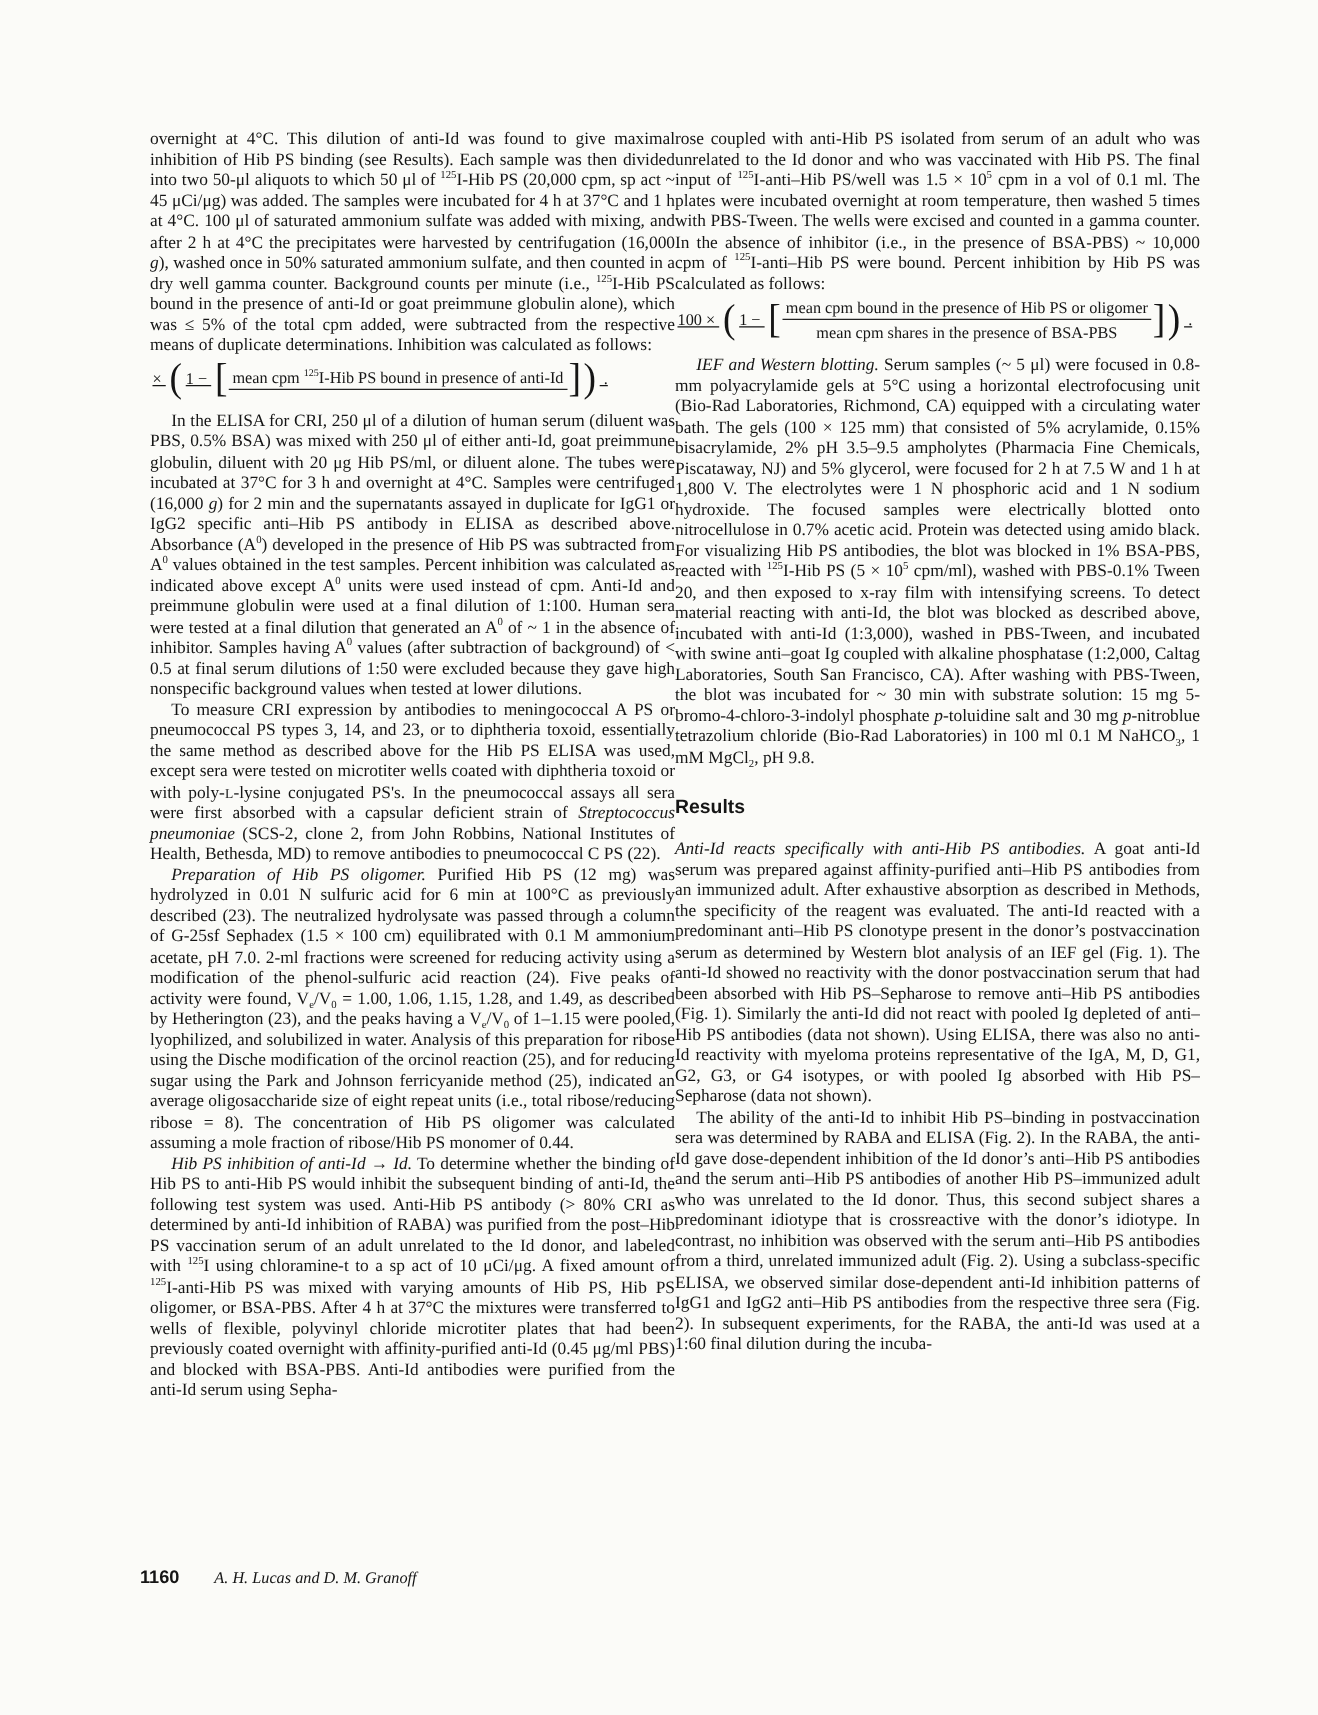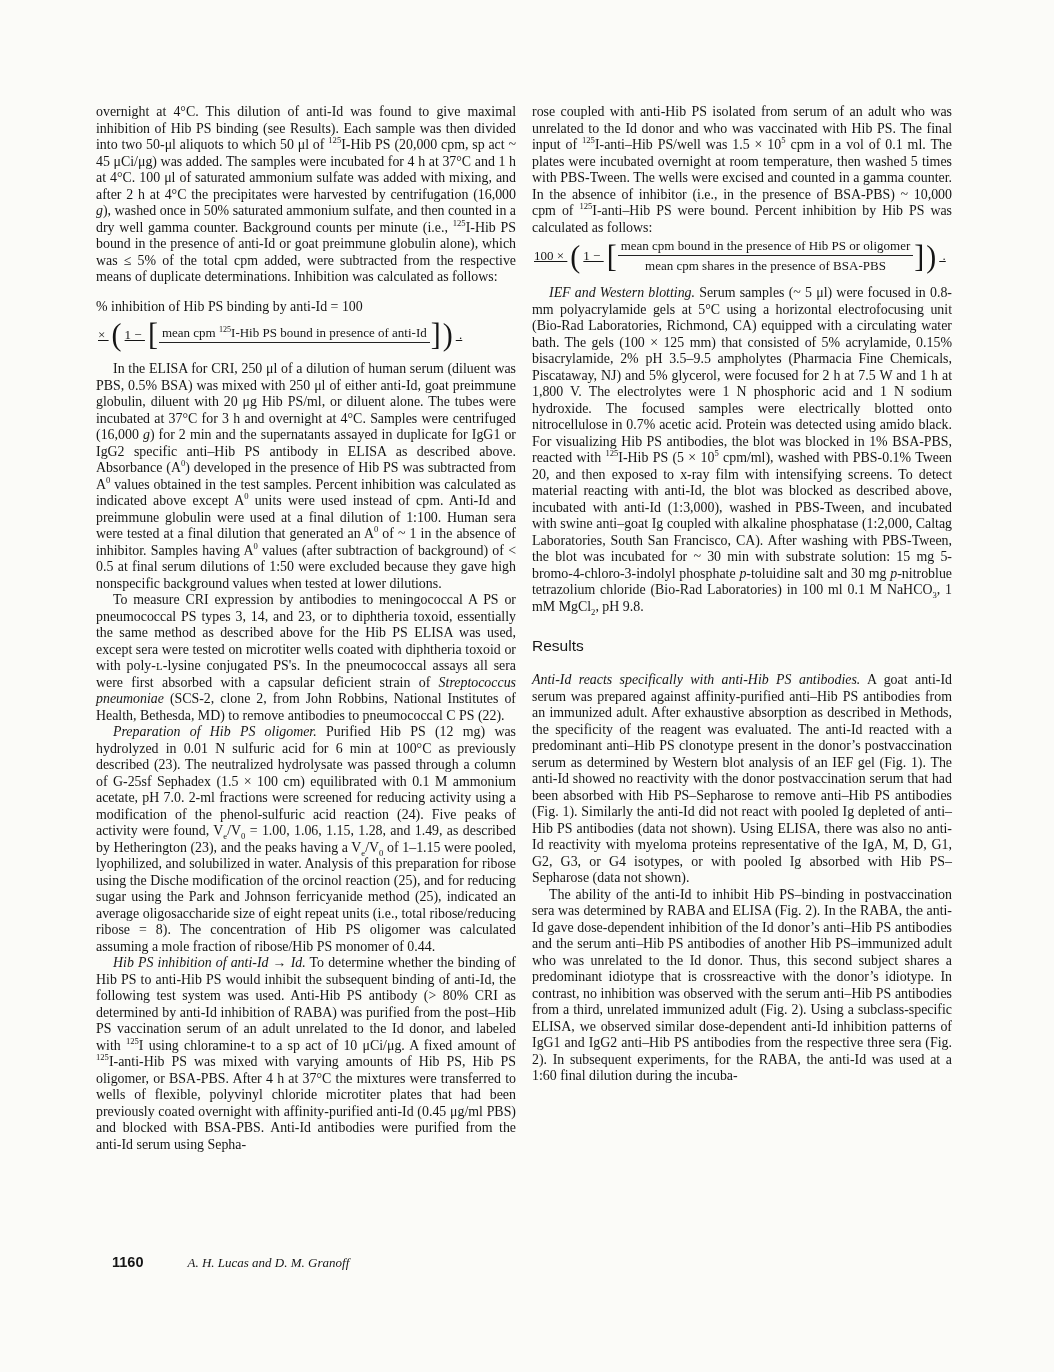--- a/index.html
+++ b/index.html
@@ -6,22 +6,22 @@
   body{
     width:1054px;height:1372px;
     background:#fbfbf8;
     font-family:"Liberation Serif", serif;
     color:#151515;
     position:relative;
     -webkit-font-smoothing:antialiased;
   }
   .page{position:absolute;inset:0;}
   .columns{
-    position:absolute;left:96px;top:104px;width:856px;
-    display:flex;gap:16px;
+    position:absolute;left:120px;top:104px;width:856px;
+    display:flex;
   }
   .col{
     width:420px;
     font-size:13.9px;line-height:16.5px;
     text-align:justify;
   }
   .col p.para{margin:0;}
   .col p.para.indent{text-indent:17px;}
   .i{font-style:italic;}
   .sc{font-size:0.78em;letter-spacing:0.2px;}
@@ -36,43 +36,42 @@
   .formula .ftext{margin:0 2px;white-space:pre;text-decoration:underline;}
   .formula .fp{
     font-size:30px;font-weight:400;line-height:30px;
     margin:0 1px;transform:scaleY(1.08);
   }
   .frac{display:inline-flex;flex-direction:column;font-family:Liberation Serif, serif;}
   .frac .num{border-bottom:1px solid #222;padding:0 3px 2px;}
   .frac .den{padding-top:2px;}
   .section-heading{
     font-family:"Liberation Sans", sans-serif;
-    font-weight:normal;font-size:15.5px;line-height:18px;
+    font-weight:bold;font-size:15.5px;line-height:18px;
     margin:22px 0 17px;text-align:left;
   }
   .footer{
     position:absolute;left:112px;top:1254px;
-    display:flex;align-items:baseline;gap:44px;
+    display:flex;align-items:baseline;gap:28px;
   }
   .footer .pagenum{
     font-family:"Liberation Sans", sans-serif;
     font-weight:bold;font-size:14.5px;
   }
   .footer .authors{
     font-style:italic;font-size:13px;
   }
 </style>
 </head>
 <body>
 
 <div class="page">
   <div class="columns">
     <div class="col" id="col-left">
         <p class="para"><span>overnight at 4°C. This dilution of anti-Id was found to give maximal inhibition of Hib PS binding (see Results). Each sample was then divided into two 50-μl aliquots to which 50 μl of </span><sup>125</sup><span>I-Hib PS (20,000 cpm, sp act ~ 45 μCi/μg) was added. The samples were incubated for 4 h at 37°C and 1 h at 4°C. 100 μl of saturated ammonium sulfate was added with mixing, and after 2 h at 4°C the precipitates were harvested by centrifugation (16,000 </span><span class="i">g</span><span>), washed once in 50% saturated ammonium sulfate, and then counted in a dry well gamma counter. Background counts per minute (i.e., </span><sup>125</sup><span>I-Hib PS bound in the presence of anti-Id or goat preimmune globulin alone), which was ≤ 5% of the total cpm added, were subtracted from the respective means of duplicate determinations. Inhibition was calculated as follows:</span></p>
-        <p class="math-lead"><span>% inhibition of Hib PS binding by anti-Id = 100</span></p>
         <div class="formula">
           <span class="ftext">× </span>
           <span class="fp">(</span>
           <span class="ftext">1 − </span>
           <span class="fp">[</span>
           <span class="frac">
             <span class="num"><span>mean cpm </span><sup>125</sup><span>I-Hib PS bound in presence of anti-Id</span></span>
           </span>
           <span class="fp">]</span>
           <span class="fp">)</span>

